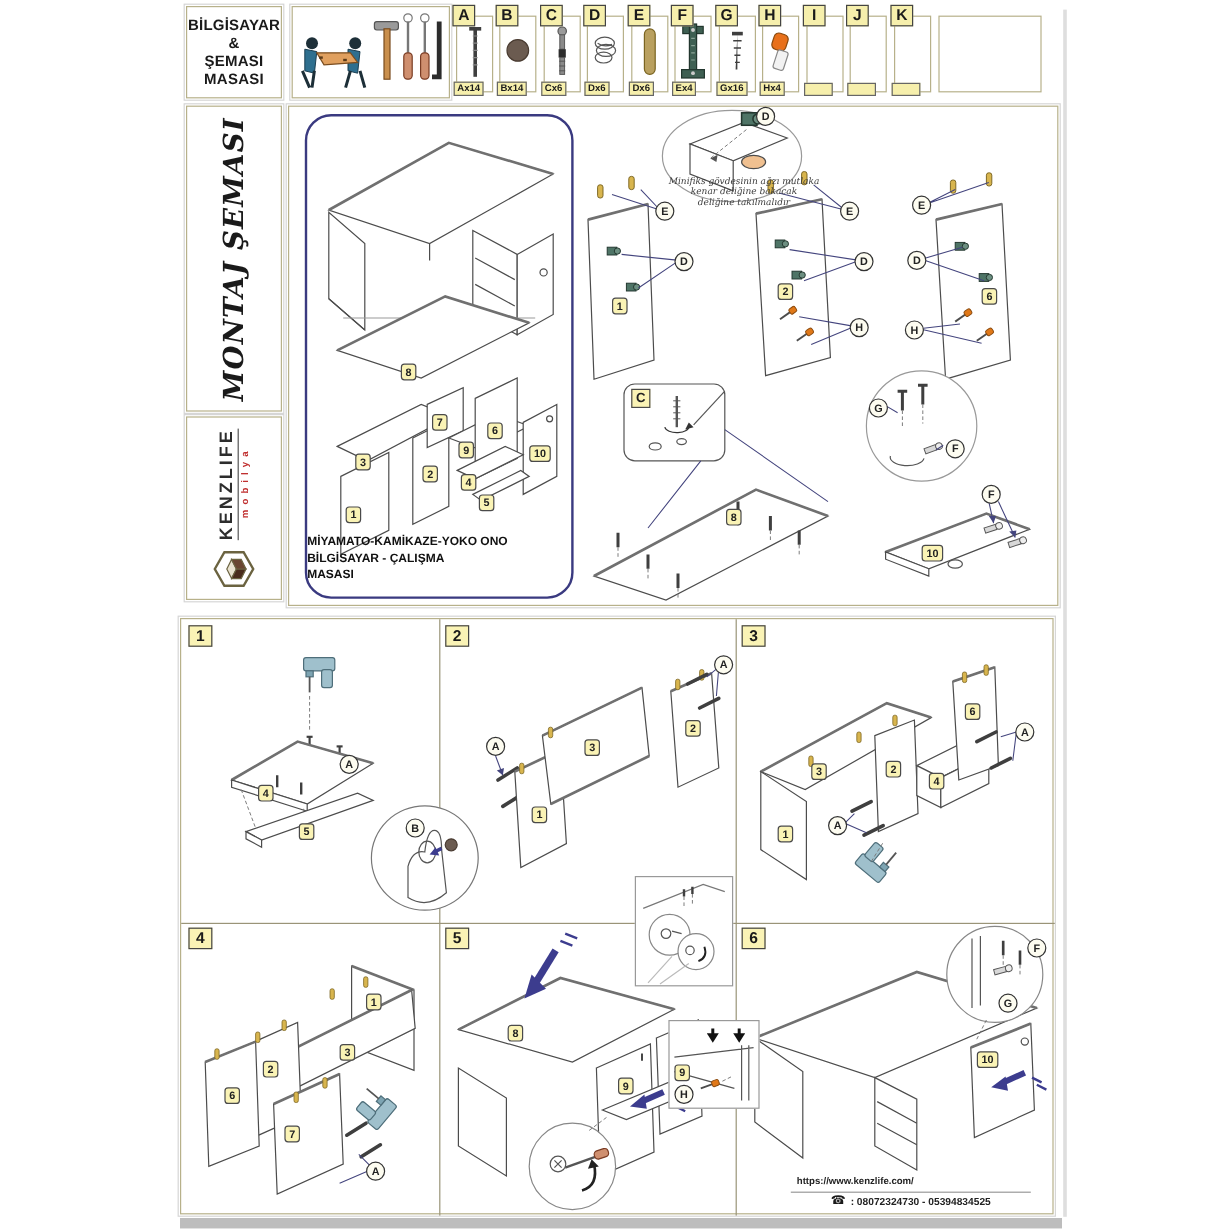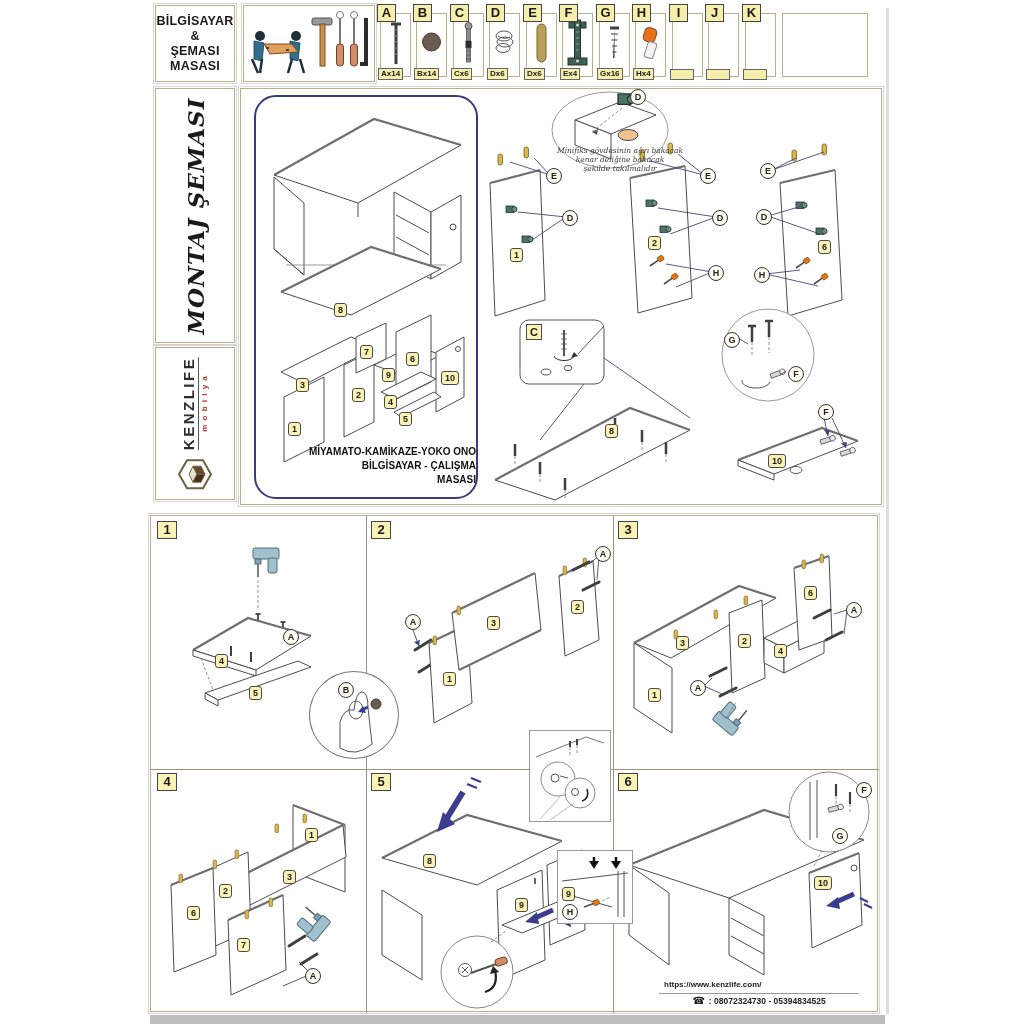--- a/index.html
+++ b/index.html
@@ -18,21 +18,21 @@
         background:#fdfcf0;font:bold 9px/14px "Liberation Sans",sans-serif;text-align:center;color:#222;z-index:6;}
   
   .pletter{position:absolute;top:-10px;left:-4px;width:17px;height:16px;background:#f6efac;border:1px solid #444;
         font:bold 13px/16px "Liberation Sans",sans-serif;text-align:center;z-index:4;}
   .qty{position:absolute;bottom:-4px;left:-3px;background:#f6efac;border:1px solid #666;
         font:bold 8px/10px "Liberation Sans",sans-serif;padding:0 2px;min-width:14px;min-height:9px;z-index:4;}
   .stepnum{position:absolute;top:3px;left:4px;width:18px;height:16px;background:#faf3b5;border:1px solid #444;
         font:bold 13px/16px "Liberation Sans",sans-serif;text-align:center;z-index:6;}
   .vcenter{position:absolute;top:50%;left:50%;transform:translate(-50%,-50%) rotate(-90deg);white-space:nowrap;}
   .title-lines{font:bold 12.5px/15px "Liberation Sans",sans-serif;text-align:center;letter-spacing:0.2px;}
-  .caption{position:absolute;width:100%;text-align:right;font:bold 10px/14px "Liberation Sans",sans-serif;color:#111;}
+  .caption{position:absolute;width:100%;text-align:left;font:bold 10px/14px "Liberation Sans",sans-serif;color:#111;}
   .noteline{font:italic 7.5px/9px "DejaVu Serif",serif;color:#3a3a3a;text-align:center;}
   .cell{position:absolute;z-index:2;}
   .cell svg{position:absolute;left:0;top:0;}
   .gridline{position:absolute;background:#9a9478;z-index:1;}
   .footer-url{font:bold 8px/10px "Liberation Sans",sans-serif;color:#222;text-align:left;}
   .footer-phone{font:bold 8.5px/10px "Liberation Sans",sans-serif;color:#222;text-align:center;}
   svg{overflow:visible;}
   .lineart{stroke:#4c4c4c;fill:#ffffff;stroke-width:1;}
   .edge{stroke:#707070;stroke-width:2.2;fill:none;}
   .scrw{stroke:#3f3f3f;stroke-width:3;stroke-linecap:round;}
@@ -330,23 +330,23 @@
       <use href="#hng" transform="translate(340,352) rotate(-18)"></use>
       <use href="#hng" transform="translate(360,364) rotate(-18)"></use>
       <ellipse cx="316" cy="382" rx="6" ry="3.5" fill="none" stroke="#555"></ellipse>
       <path class="ptr" d="M344,330 L348,348 M352,330 L366,360"></path>
       <polygon points="348,348 344,342 350,342" fill="#44457e"></polygon>
         <polygon points="366,360 361,355 367,354" fill="#44457e"></polygon>
     </svg>
     
     <div class="clet" style="left:150px;top:1px;">D</div>
     <div class="abs" style="left:40px;top:58px;width:200px;">
-      <div class="noteline">Minifiks gövdesinin ağzı bakacak</div>
+      <div class="noteline">Minifiks gövdesinin ağzı mutlaka</div>
       <div class="noteline">kenar deliğine bakacak</div>
-      <div class="noteline">şekilde takılmalıdır</div>
+      <div class="noteline">deliğine takılmalıdır</div>
     </div>
     <div class="clet" style="left:66px;top:80px;">E</div>
     <div class="clet" style="left:82px;top:122px;">D</div>
     <div class="chip" style="left:30px;top:160px;">1</div>
     <div class="clet" style="left:220px;top:80px;">E</div>
     <div class="clet" style="left:232px;top:122px;">D</div>
     <div class="clet" style="left:228px;top:177px;">H</div>
     <div class="chip" style="left:168px;top:148px;">2</div>
     <div class="clet" style="left:280px;top:75px;">E</div>
     <div class="clet" style="left:276px;top:121px;">D</div>

